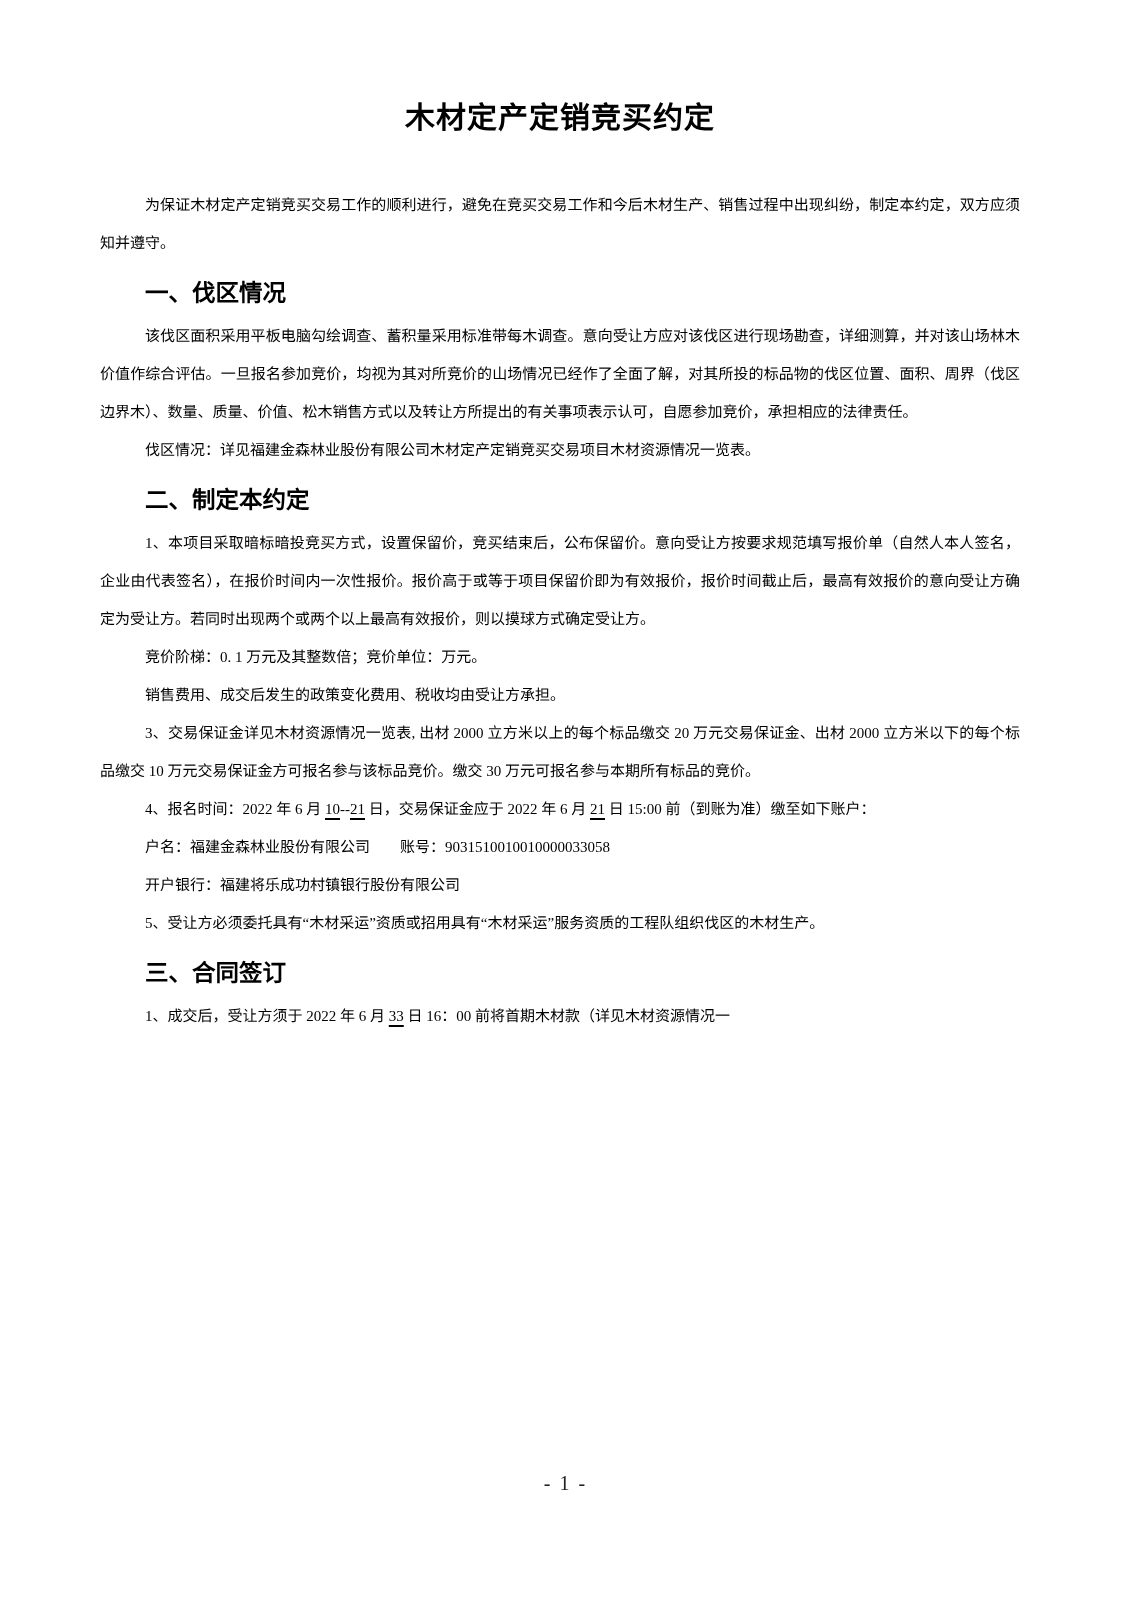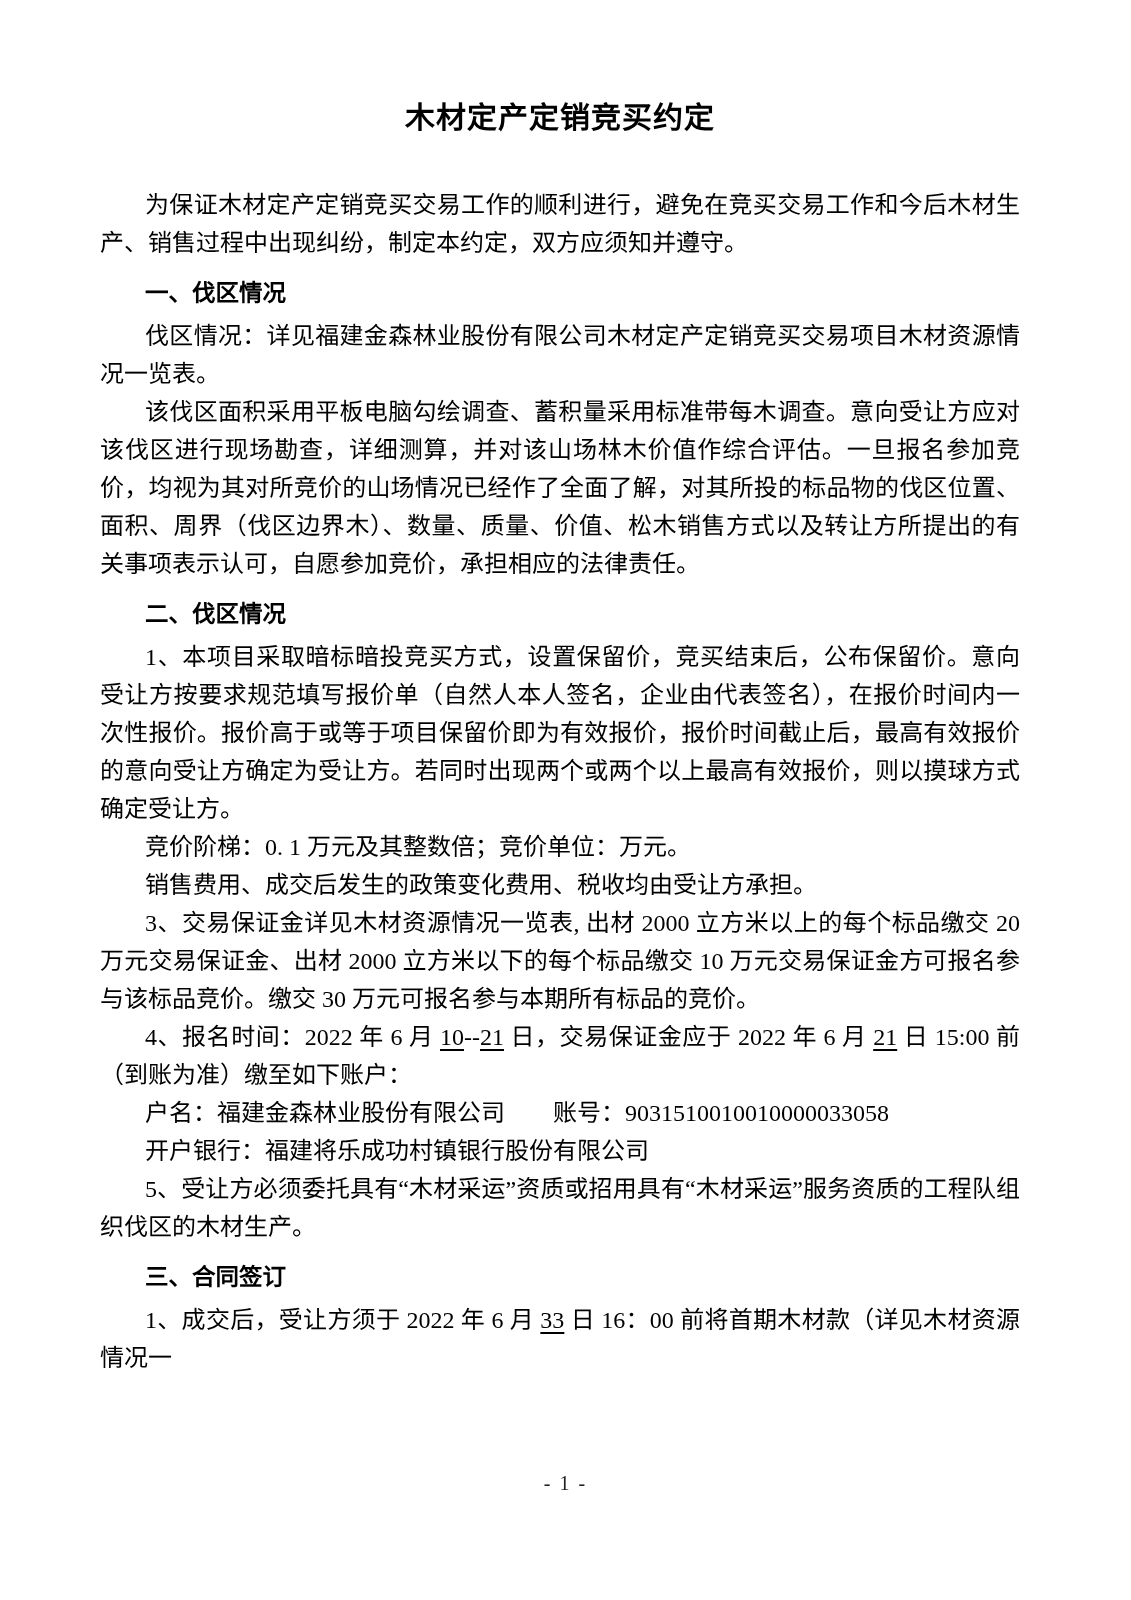--- a/index.html
+++ b/index.html
@@ -25,21 +25,21 @@
   .title {
     font-size: 30px;
     font-weight: bold;
     text-align: center;
     letter-spacing: 1px;
     margin: 0 0 48px 0;
     line-height: 40px;
   }
   .doc-body p {
     margin: 0;
-    font-size: 24px;
+    font-size: 15px;
     line-height: 38px;
     text-align: justify;
     text-indent: 45px;
     word-break: break-word;
   }
   .doc-body p.heading {
     font-weight: bold;
     font-size: 23.5px;
     margin: 12px 0 5px 0;
   }
@@ -61,23 +61,23 @@
 </style>
 </head>
 <body>
 
 <div class="page">
   <div class="content">
     <div class="title">木材定产定销竞买约定</div>
     <div class="doc-body">
         <p class="body"><span>为保证木材定产定销竞买交易工作的顺利进行，避免在竞买交易工作和今后木材生产、销售过程中出现纠纷，制定本约定，双方应须知并遵守。</span></p>
         <p class="heading"><span>一、伐区情况</span></p>
+        <p class="body"><span>该伐区面积采用平板电脑勾绘调查、蓄积量采用标准带每木调查。意向受让方应对该伐区进行现场勘查，详细测算，并对该山场林木价值作综合评估。一旦报名参加竞价，均视为其对所竞价的山场情况已经作了全面了解，对其所投的标品物的伐区位置、面积、周界（伐区边界木）、数量、质量、价值、松木销售方式以及转让方所提出的有关事项表示认可，自愿参加竞价，承担相应的法律责任。</span></p>
         <p class="body"><span>伐区情况：详见福建金森林业股份有限公司木材定产定销竞买交易项目木材资源情况一览表。</span></p>
-        <p class="body"><span>该伐区面积采用平板电脑勾绘调查、蓄积量采用标准带每木调查。意向受让方应对该伐区进行现场勘查，详细测算，并对该山场林木价值作综合评估。一旦报名参加竞价，均视为其对所竞价的山场情况已经作了全面了解，对其所投的标品物的伐区位置、面积、周界（伐区边界木）、数量、质量、价值、松木销售方式以及转让方所提出的有关事项表示认可，自愿参加竞价，承担相应的法律责任。</span></p>
-        <p class="heading"><span>二、伐区情况</span></p>
+        <p class="heading"><span>二、制定本约定</span></p>
         <p class="body"><span>1、本项目采取暗标暗投竞买方式，设置保留价，竞买结束后，公布保留价。意向受让方按要求规范填写报价单（自然人本人签名，企业由代表签名），在报价时间内一次性报价。报价高于或等于项目保留价即为有效报价，报价时间截止后，最高有效报价的意向受让方确定为受让方。若同时出现两个或两个以上最高有效报价，则以摸球方式确定受让方。</span></p>
         <p class="body"><span>竞价阶梯：0. 1 万元及其整数倍；竞价单位：万元。</span></p>
         <p class="body"><span>销售费用、成交后发生的政策变化费用、税收均由受让方承担。</span></p>
         <p class="body"><span>3、交易保证金详见木材资源情况一览表, 出材 2000 立方米以上的每个标品缴交 20 万元交易保证金、出材 2000 立方米以下的每个标品缴交 10 万元交易保证金方可报名参与该标品竞价。缴交 30 万元可报名参与本期所有标品的竞价。</span></p>
         <p class="body"><span>4、报名时间：2022 年 6 月 </span><span class="u">10</span><span>--</span><span class="u">21</span><span> 日，交易保证金应于 2022 年 6 月 </span><span class="u">21</span><span> 日 15:00 前（到账为准）缴至如下账户：</span></p>
         <p class="body"><span>户名：福建金森林业股份有限公司　　账号：9031510010010000033058</span></p>
         <p class="body"><span>开户银行：福建将乐成功村镇银行股份有限公司</span></p>
         <p class="body"><span>5、受让方必须委托具有“木材采运”资质或招用具有“木材采运”服务资质的工程队组织伐区的木材生产。</span></p>
         <p class="heading"><span>三、合同签订</span></p>
         <p class="body"><span>1、成交后，受让方须于 2022 年 6 月 </span><span class="u">33</span><span> 日 16：00 前将首期木材款（详见木材资源情况一</span></p>

